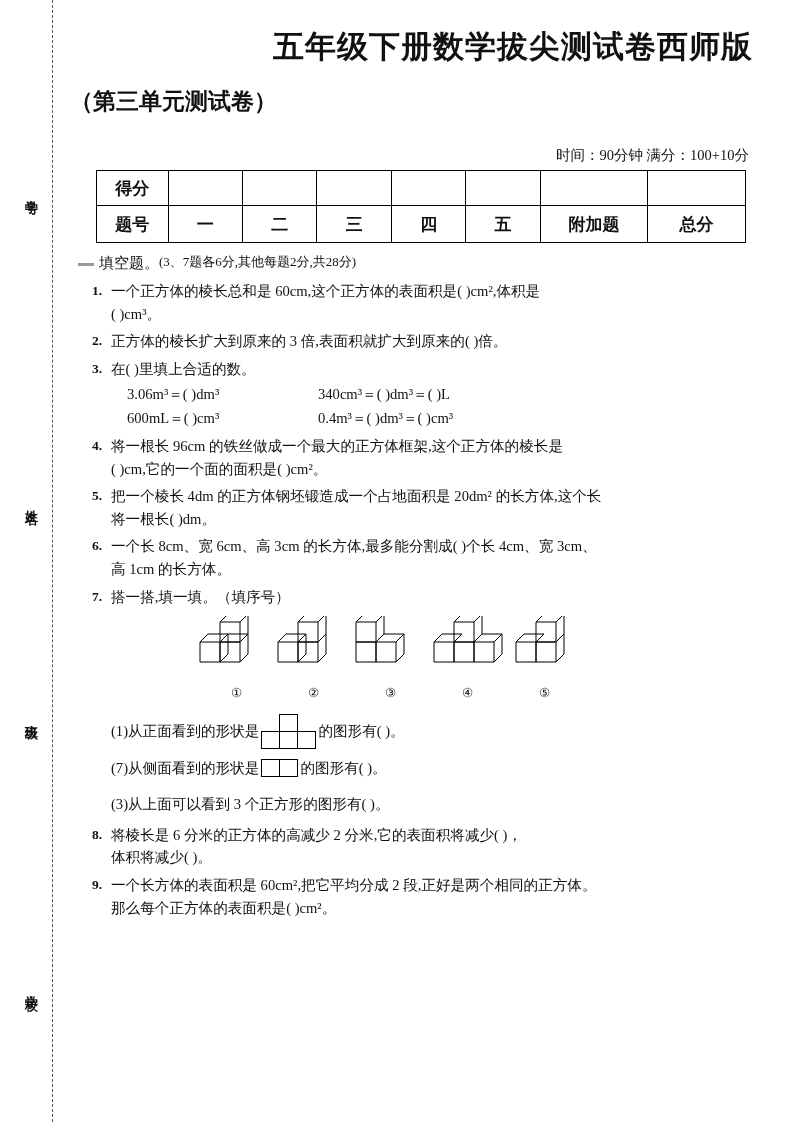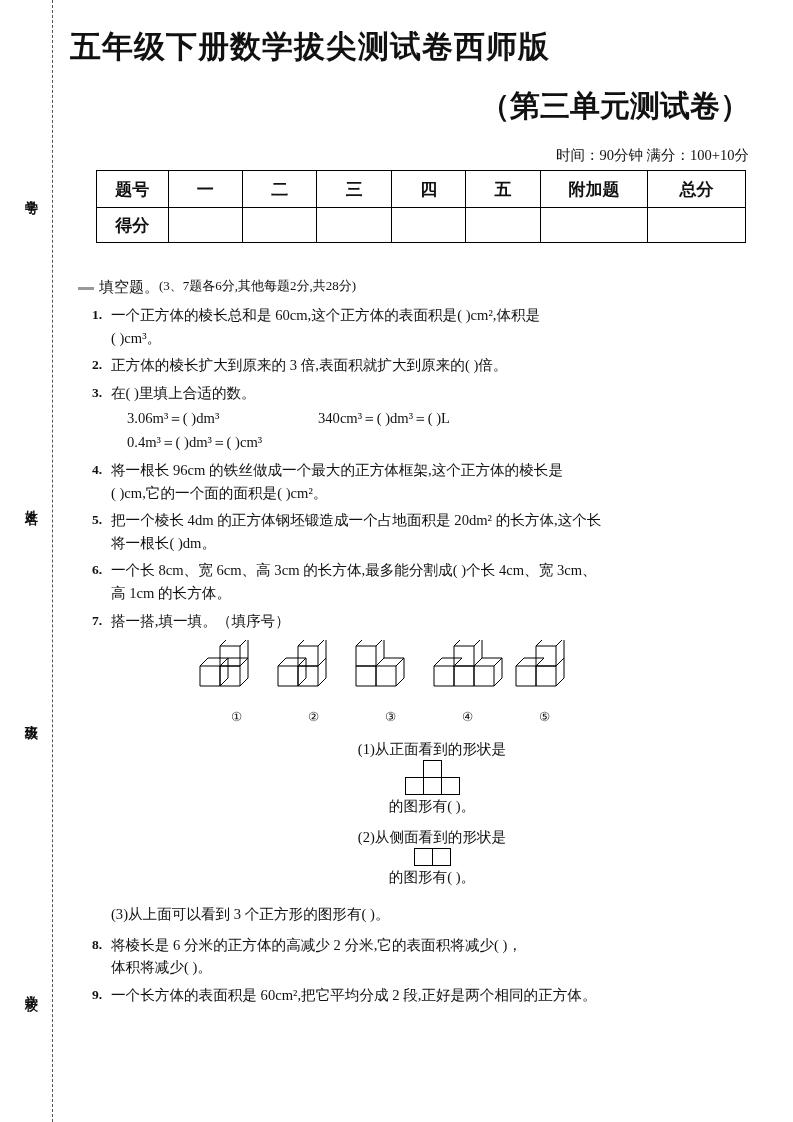--- a/index.html
+++ b/index.html
@@ -22,29 +22,29 @@
     position:absolute;left:22px;
     writing-mode:vertical-rl;
     font-size:13px;letter-spacing:2px;
     color:#111;font-family:"Liberation Sans",sans-serif;
     font-weight:bold;
   }
 
   
   .title{
     position:absolute;left:70px;right:40px;top:26px;
-    text-align:left;
+    text-align:right;
     font-size:31px;font-weight:bold;
     font-family:"Liberation Sans",sans-serif;
     letter-spacing:1px;
   }
   .subtitle{
     position:absolute;left:70px;right:43px;top:86px;
-    text-align:right;
-    font-size:30px;font-weight:bold;
+    text-align:left;
+    font-size:23px;font-weight:bold;
     font-family:"Liberation Sans",sans-serif;
   }
   .meta{
     position:absolute;right:44px;top:146px;
     font-size:14.5px;
   }
 
   
   .score-table{
     position:absolute;left:96px;top:170px;
@@ -67,33 +67,32 @@
 
   
   .content{
     position:absolute;left:78px;right:40px;top:252px;
     font-size:14.6px;
     line-height:1.55;
   }
   .sec-head{
     display:flex;align-items:flex-start;
     margin-bottom:3px;
-    margin-top:24px;
   }
   .sec-bullet{
     display:inline-block;width:16px;height:3px;background:#999;
     margin-top:11px;margin-right:5px;flex:none;
   }
   .sec-title{font-size:15px;}
   .sec-note{font-size:13px;}
 
   .q{margin:5px 0 0 14px;display:flex;align-items:flex-start;}
   .qn{flex:none;width:19px;font-weight:bold;font-size:13.5px;padding-top:1px;}
   .qt{flex:1;}
-  .indent{margin-left:33px;flex-direction:column;}
+  .indent{margin-left:33px;}
 
   .row3{display:flex;margin-left:33px;margin-top:2px;}
   .row3 > div{white-space:nowrap;margin-left:16px;}
   .c1{width:175px;}
   .c2{width:185px;}
 
   
   .shapes{
     position:relative;height:68px;margin:8px 0 0 120px;
   }
@@ -127,39 +126,39 @@
   <div class="vlabel" style="top:715px;">班级：</div>
   <div class="vlabel" style="top:985px;">学校：</div>
 
   <div class="title">五年级下册数学拔尖测试卷西师版</div>
   <div class="subtitle">（第三单元测试卷）</div>
   <div class="meta">时间：90分钟  满分：100+10分</div>
 
   <table class="score-table">
     <tbody>
         <tr>
+      <td class="col-label">得分</td>
+      <td></td>
+      <td></td>
+      <td></td>
+      <td></td>
+      <td></td>
+      <td></td>
+      <td></td>
+    </tr>
+    <tr>
       <td class="hd col-label">题号</td>
       <td class="hd col-n">一</td>
       <td class="hd col-n">二</td>
       <td class="hd col-n">三</td>
       <td class="hd col-n">四</td>
       <td class="hd col-n">五</td>
       <td class="hd col-extra">附加题</td>
       <td class="hd col-total">总分</td>
     </tr>
-    <tr>
-      <td class="col-label">得分</td>
-      <td></td>
-      <td></td>
-      <td></td>
-      <td></td>
-      <td></td>
-      <td></td>
-      <td></td>
-    </tr>
   </tbody>
     </table>
 
   <div class="content">
 
     <div class="sec-head">
       <span class="sec-bullet"></span>
       <span class="sec-title">填空题。</span>
       <span class="sec-note">(3、7题各6分,其他每题2分,共28分)</span>
     </div>
@@ -179,20 +178,21 @@
 
     <div class="q">
       <div class="qn">3.</div>
       <div class="qt">在(            )里填上合适的数。</div>
     </div>
     <div class="row3">
       <div class="c1">3.06m³＝(          )dm³</div>
       <div class="c2">340cm³＝(          )dm³＝(          )L</div>
     </div>
     <div class="row3">
+      <div class="c1">600mL＝(          )cm³</div>
       <div class="c2">0.4m³＝(          )dm³＝(          )cm³</div>
     </div>
 
     <div class="q">
       <div class="qn">4.</div>
       <div class="qt">
         <div>将一根长 96cm 的铁丝做成一个最大的正方体框架,这个正方体的棱长是</div>
         <div>(            )cm,它的一个面的面积是(            )cm²。</div>
       </div>
     </div>
@@ -302,21 +302,21 @@
                 <td></td>
                 <td></td>
               </tr>
         </tbody>
           </table>
       </span>
       <span>的图形有(            )。</span>
     </div>
 
     <div class="indent" style="margin-top:8px;display:flex;align-items:center;">
-      <span>(2)从侧面看到的形状是</span>
+      <span>(7)从侧面看到的形状是</span>
       <span class="mini-grid">
         <table>
           <tbody>
               <tr>
                 <td></td>
                 <td></td>
               </tr>
         </tbody>
           </table>
       </span>
@@ -330,18 +330,19 @@
       <div class="qt">
         <div>将棱长是 6 分米的正方体的高减少 2 分米,它的表面积将减少(                )，</div>
         <div>体积将减少(            )。</div>
       </div>
     </div>
 
     <div class="q">
       <div class="qn">9.</div>
       <div class="qt">
         <div>一个长方体的表面积是 60cm²,把它平均分成 2 段,正好是两个相同的正方体。</div>
+        <div>那么每个正方体的表面积是(            )cm²。</div>
       </div>
     </div>
 
   </div>
 
 </div>
 
 </body></html>

